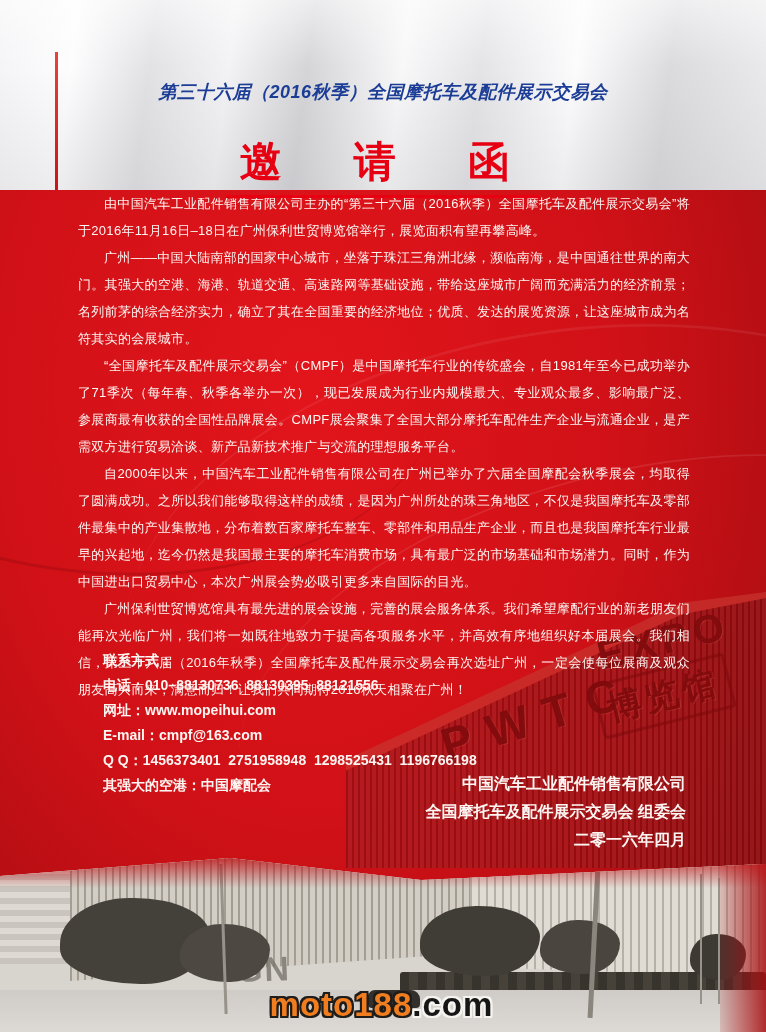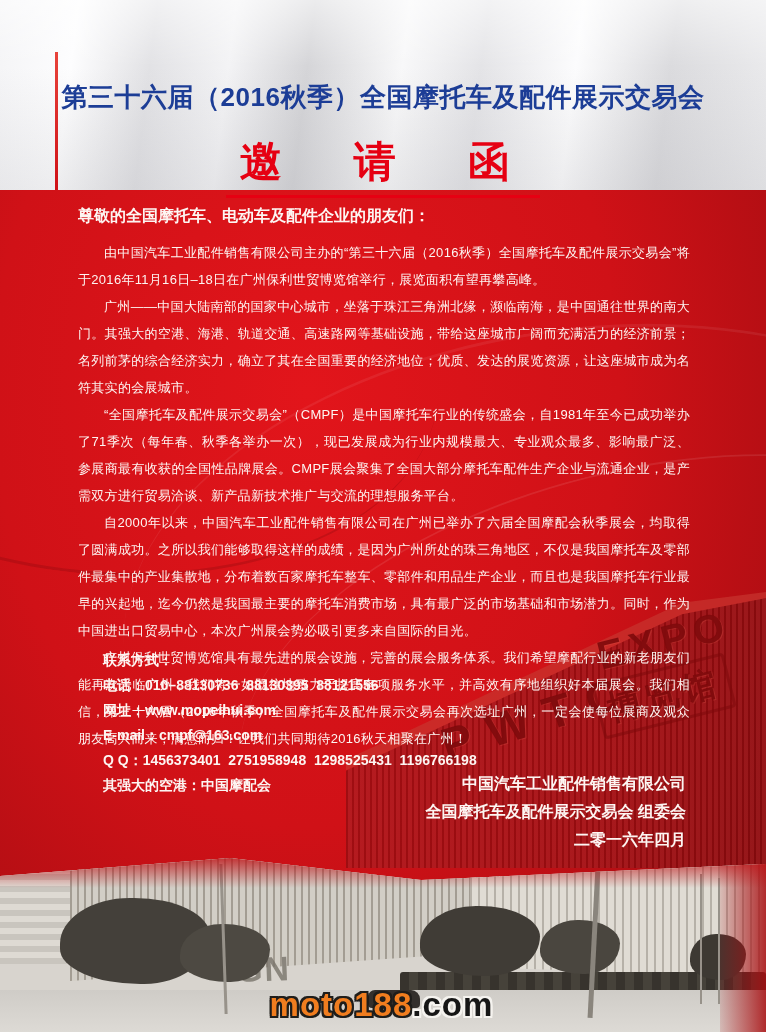--- a/index.html
+++ b/index.html
@@ -13,21 +13,21 @@
     position:absolute;top:0;left:0;width:766px;height:190px;z-index:3;
     background:
       linear-gradient(97deg,#f4f4f6 0%,#fdfdfe 10%,#e2e2e5 20%,#f3f3f5 30%,#d5d5d8 40%,#f8f8f9 52%,#e4e4e7 62%,#fcfcfd 74%,#dbdbde 86%,#ececee 100%);
   }
   .silver::after{content:"";position:absolute;inset:0;
     background:linear-gradient(180deg,rgba(255,255,255,.55) 0%,rgba(255,255,255,0) 35%,rgba(120,120,128,.12) 100%);}
   .pinstripe{position:absolute;left:55px;top:52px;width:3px;height:138px;z-index:4;
     background:linear-gradient(#e8433b,#cf1016);}
   .title{
     position:absolute;top:80px;left:0;width:100%;z-index:5;text-align:center;
-    font-size:26px;font-weight:bold;color:#1c3d96;letter-spacing:.5px;margin:0;
+    font-size:18px;font-weight:bold;color:#1c3d96;letter-spacing:.5px;margin:0;font-style:italic;
   }
   .invite-wrap{position:absolute;top:134px;left:0;width:100%;text-align:center;z-index:5;}
   .invite{
     display:inline-block;font-size:42px;font-weight:bold;color:#e60012;
     letter-spacing:.72em;padding:0 0 5px 14px;border-bottom:3px solid #e60012;
   }
   
   .swoosh{position:absolute;border-radius:50%;z-index:1;pointer-events:none;}
   .sw1{width:900px;height:520px;left:120px;top:330px;border-top:3px solid rgba(255,255,255,.07);transform:rotate(-9deg);}
   .sw2{width:820px;height:430px;left:230px;top:470px;border-top:2px solid rgba(255,255,255,.09);transform:rotate(-14deg);}
@@ -142,21 +142,20 @@
   </div>
 
   <div class="silver"></div>
   <div class="pinstripe"></div>
   <h1 class="title">第三十六届（2016秋季）全国摩托车及配件展示交易会</h1>
   <div class="invite-wrap">
     <span class="invite">邀 请 函</span>
   </div>
 
   <div class="content">
-    <div class="greeting">尊敬的全国摩托车、电动车及配件企业的朋友们：</div>
     <p>由中国汽车工业配件销售有限公司主办的“第三十六届（2016秋季）全国摩托车及配件展示交易会”将于2016年11月16日–18日在广州保利世贸博览馆举行，展览面积有望再攀高峰。</p>
     <p>广州——中国大陆南部的国家中心城市，坐落于珠江三角洲北缘，濒临南海，是中国通往世界的南大门。其强大的空港、海港、轨道交通、高速路网等基础设施，带给这座城市广阔而充满活力的经济前景；名列前茅的综合经济实力，确立了其在全国重要的经济地位；优质、发达的展览资源，让这座城市成为名符其实的会展城市。</p>
     <p>“全国摩托车及配件展示交易会”（CMPF）是中国摩托车行业的传统盛会，自1981年至今已成功举办了71季次（每年春、秋季各举办一次），现已发展成为行业内规模最大、专业观众最多、影响最广泛、参展商最有收获的全国性品牌展会。CMPF展会聚集了全国大部分摩托车配件生产企业与流通企业，是产需双方进行贸易洽谈、新产品新技术推广与交流的理想服务平台。</p>
     <p>自2000年以来，中国汽车工业配件销售有限公司在广州已举办了六届全国摩配会秋季展会，均取得了圆满成功。之所以我们能够取得这样的成绩，是因为广州所处的珠三角地区，不仅是我国摩托车及零部件最集中的产业集散地，分布着数百家摩托车整车、零部件和用品生产企业，而且也是我国摩托车行业最早的兴起地，迄今仍然是我国最主要的摩托车消费市场，具有最广泛的市场基础和市场潜力。同时，作为中国进出口贸易中心，本次广州展会势必吸引更多来自国际的目光。</p>
     <p>广州保利世贸博览馆具有最先进的展会设施，完善的展会服务体系。我们希望摩配行业的新老朋友们能再次光临广州，我们将一如既往地致力于提高各项服务水平，并高效有序地组织好本届展会。我们相信，第三十六届（2016年秋季）全国摩托车及配件展示交易会再次选址广州，一定会使每位展商及观众朋友高兴而来，满意而归！让我们共同期待2016秋天相聚在广州！</p>
   </div>
 
   <div class="contact">
     <div class="c-line">联系方式：</div>
     <div class="c-line"><span>电话：</span><span>010–88130736  88130395  88121556</span></div>

